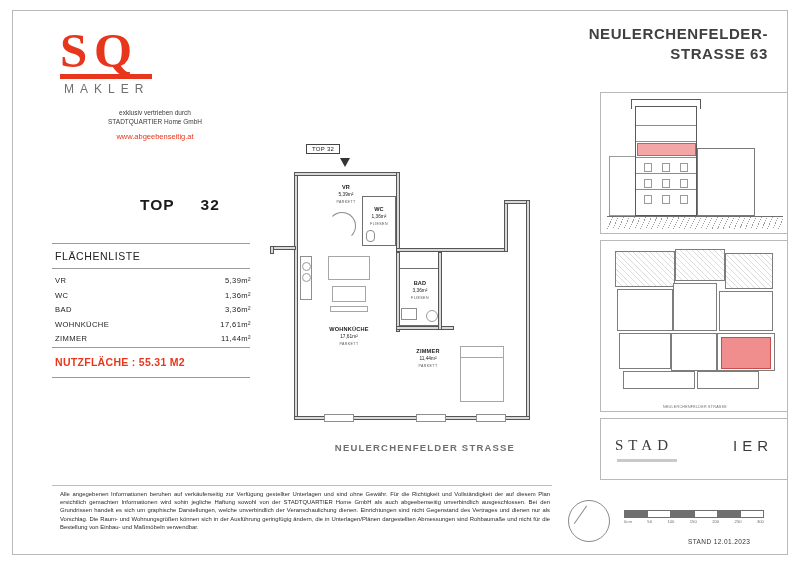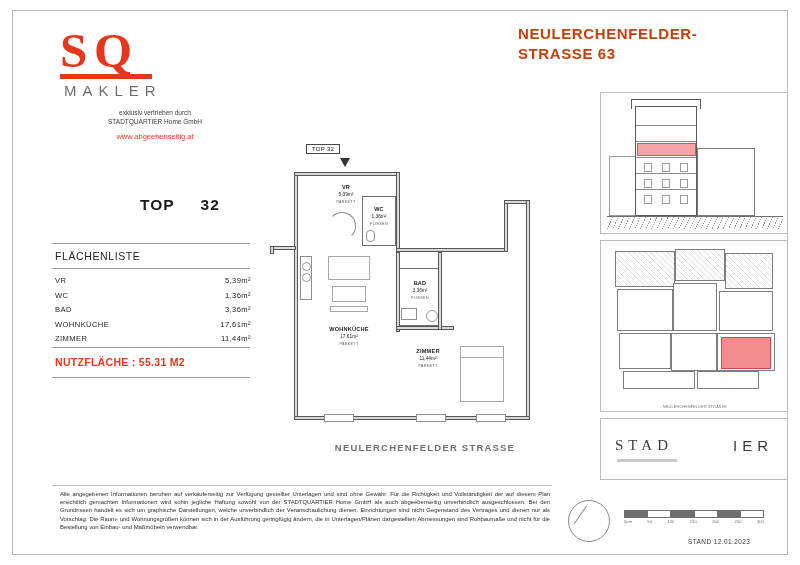--- a/index.html
+++ b/index.html
@@ -6,40 +6,40 @@
   body{width:800px;height:565px;font-family:"Liberation Sans",sans-serif;color:#1a1a1a;overflow:hidden;}
   #sheet{position:relative;width:800px;height:565px;background:#fff;}
   .frame{position:absolute;left:12px;top:10px;width:776px;height:545px;border:1px solid #b9b9b9;box-sizing:border-box;}
 
   
   .logo-wrap{position:absolute;left:60px;top:22px;width:180px;}
   .logo-sq{position:relative;width:120px;height:56px;}
   .logo-s{position:absolute;left:0;top:0;font-family:"Liberation Serif",serif;font-size:49px;font-weight:bold;color:#e8361c;letter-spacing:-1px;}
   .logo-q{position:absolute;left:34px;top:0;font-family:"Liberation Serif",serif;font-size:49px;font-weight:bold;color:#e8361c;}
   .logo-bar{position:absolute;left:0;top:52px;width:92px;height:5px;background:#e8361c;}
-  .logo-makler{position:absolute;left:4px;top:60px;font-size:15px;letter-spacing:6px;color:#6f6f6f;}
+  .logo-makler{position:absolute;left:4px;top:60px;font-size:12px;letter-spacing:6px;color:#6f6f6f;}
   .logo-sub{position:absolute;left:0px;top:86px;width:190px;font-size:6.5px;line-height:9px;color:#3a3a3a;text-align:center;}
   .logo-url{position:absolute;left:0px;top:110px;width:190px;font-size:7.5px;color:#e8361c;text-align:center;}
 
   
   .top-title{position:absolute;left:140px;top:196px;font-size:15.5px;font-weight:bold;letter-spacing:1px;}
   .top-title .num{margin-left:26px;}
   .sub-title{position:absolute;left:42px;top:217px;width:220px;text-align:center;font-size:10.5px;font-weight:bold;letter-spacing:.2px;}
   .hr-a{position:absolute;left:52px;top:243px;width:198px;height:1px;background:#9a9a9a;}
   .flaechen{position:absolute;left:55px;top:250px;font-size:10.5px;letter-spacing:.6px;color:#222;}
   .hr-b{position:absolute;left:52px;top:268px;width:198px;height:1px;background:#9a9a9a;}
   .tbl{position:absolute;left:55px;top:274px;width:196px;font-size:7.6px;letter-spacing:.4px;color:#222;}
   .tbl .row{display:flex;justify-content:space-between;height:14.5px;line-height:14.5px;}
   .tbl .row .v{font-variant-numeric:tabular-nums;}
   .hr-c{position:absolute;left:52px;top:347px;width:198px;height:1px;background:#9a9a9a;}
   .nutz{position:absolute;left:55px;top:356px;font-size:10.5px;font-weight:bold;color:#e8361c;letter-spacing:.3px;}
   .hr-d{position:absolute;left:52px;top:377px;width:198px;height:1px;background:#9a9a9a;}
 
   
-  .rhead{position:absolute;right:32px;top:24px;width:250px;text-align:left;font-size:15px;line-height:20px;font-weight:bold;letter-spacing:.6px;color:#c2410c;}
+  .rhead{position:absolute;right:32px;top:24px;width:250px;text-align:right;font-size:15px;line-height:20px;font-weight:bold;letter-spacing:.6px;color:#404040;}
 
   
   .box{position:absolute;border:1px solid #b9b9b9;box-sizing:border-box;background:#fff;}
   #box-elev{left:600px;top:92px;width:188px;height:142px;}
   #box-site{left:600px;top:240px;width:188px;height:172px;}
   #box-logo2{left:600px;top:418px;width:188px;height:62px;}
 
   
   .elev-ground{position:absolute;left:6px;bottom:16px;width:176px;height:1px;background:#6f6f6f;}
   .elev-hatch{position:absolute;left:6px;bottom:4px;width:176px;height:12px;

